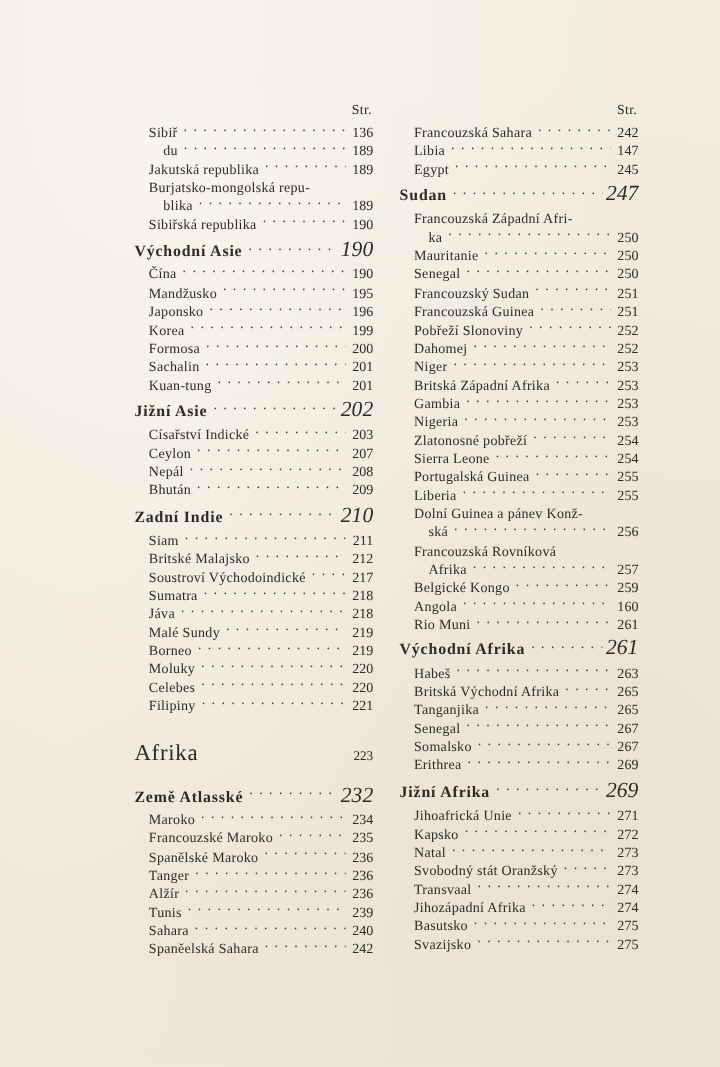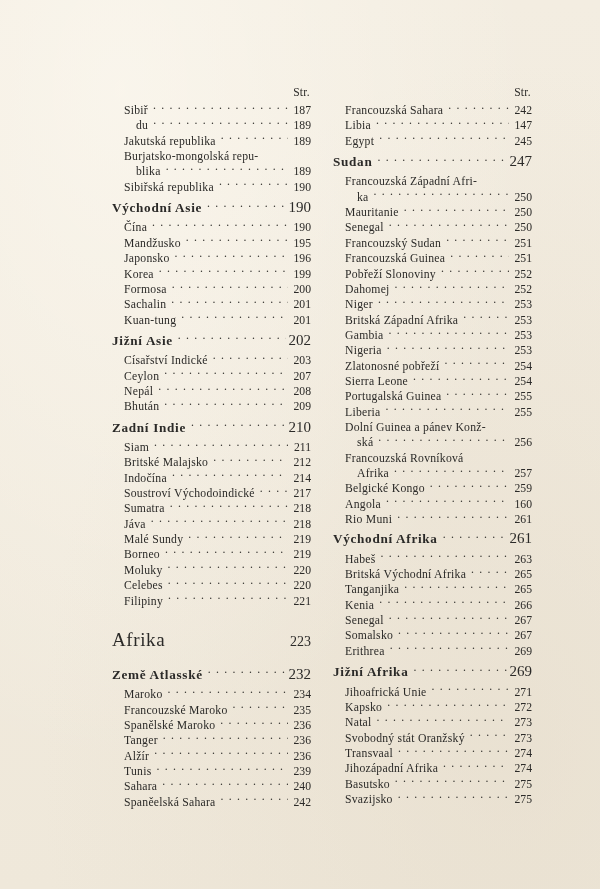--- a/index.html
+++ b/index.html
@@ -90,31 +90,31 @@
   .lvl2 .label { padding-left: 12px; }
   .lvl3 .label { padding-left: 24px; }
 
   
   .row.head {
     font-size: 13.2px;
     font-weight: bold;
     line-height: 15.4px;
   }
   .row.head .label { letter-spacing: 0.7px; }
-  .row.head .pg { font-size: 15px; font-weight: normal; }
+  .row.head .pg { font-size: 18px; font-weight: normal; font-style: italic; }
   .row.head .leader::before { font-size: 11.7px; font-weight: normal; }
 
   
   .row.bighead {
     font-size: 19px;
     line-height: 30px;
     font-weight: normal;
   }
   .row.bighead .label { letter-spacing: 0.6px; }
-  .row.bighead .pg { font-size: 14px; }
+  .row.bighead .pg { font-size: 11px; }
   .row.bighead .leader::before { font-size: 11.7px; }
 
   
   .row.cont .leader::before { content: ""; }
   .row.cont .pg { visibility: hidden; }
 
   .spacer-s { height: 5px; }
 </style>
 </head>
 <body>
@@ -123,21 +123,21 @@
 
 <div class="page">
   <div class="toc">
 
     <div class="col">
       <div class="strhead">Str.</div>
       <div id="left-rows">
           <div class="row lvl2">
             <span class="label">Sibiř</span>
             <span class="leader"></span>
-            <span class="pg">187</span>
+            <span class="pg">136</span>
           </div>
           <div class="row lvl3">
             <span class="label">du</span>
             <span class="leader"></span>
             <span class="pg">189</span>
           </div>
           <div class="row lvl2">
             <span class="label">Jakutská republika</span>
             <span class="leader"></span>
             <span class="pg">189</span>
@@ -232,25 +232,20 @@
           <div class="spacer-s"></div>
           <div class="row lvl2">
             <span class="label">Siam</span>
             <span class="leader"></span>
             <span class="pg">211</span>
           </div>
           <div class="row lvl2">
             <span class="label">Britské Malajsko</span>
             <span class="leader"></span>
             <span class="pg">212</span>
-          </div>
-          <div class="row lvl2">
-            <span class="label">Indočína</span>
-            <span class="leader"></span>
-            <span class="pg">214</span>
           </div>
           <div class="row lvl2">
             <span class="label">Soustroví  Východoindické</span>
             <span class="leader"></span>
             <span class="pg">217</span>
           </div>
           <div class="row lvl2">
             <span class="label">Sumatra</span>
             <span class="leader"></span>
             <span class="pg">218</span>
@@ -494,25 +489,20 @@
             <span class="label">Britská Východní Afrika</span>
             <span class="leader"></span>
             <span class="pg">265</span>
           </div>
           <div class="row lvl2">
             <span class="label">Tanganjika</span>
             <span class="leader"></span>
             <span class="pg">265</span>
           </div>
           <div class="row lvl2">
-            <span class="label">Kenia</span>
-            <span class="leader"></span>
-            <span class="pg">266</span>
-          </div>
-          <div class="row lvl2">
             <span class="label">Senegal</span>
             <span class="leader"></span>
             <span class="pg">267</span>
           </div>
           <div class="row lvl2">
             <span class="label">Somalsko</span>
             <span class="leader"></span>
             <span class="pg">267</span>
           </div>
           <div class="row lvl2">

